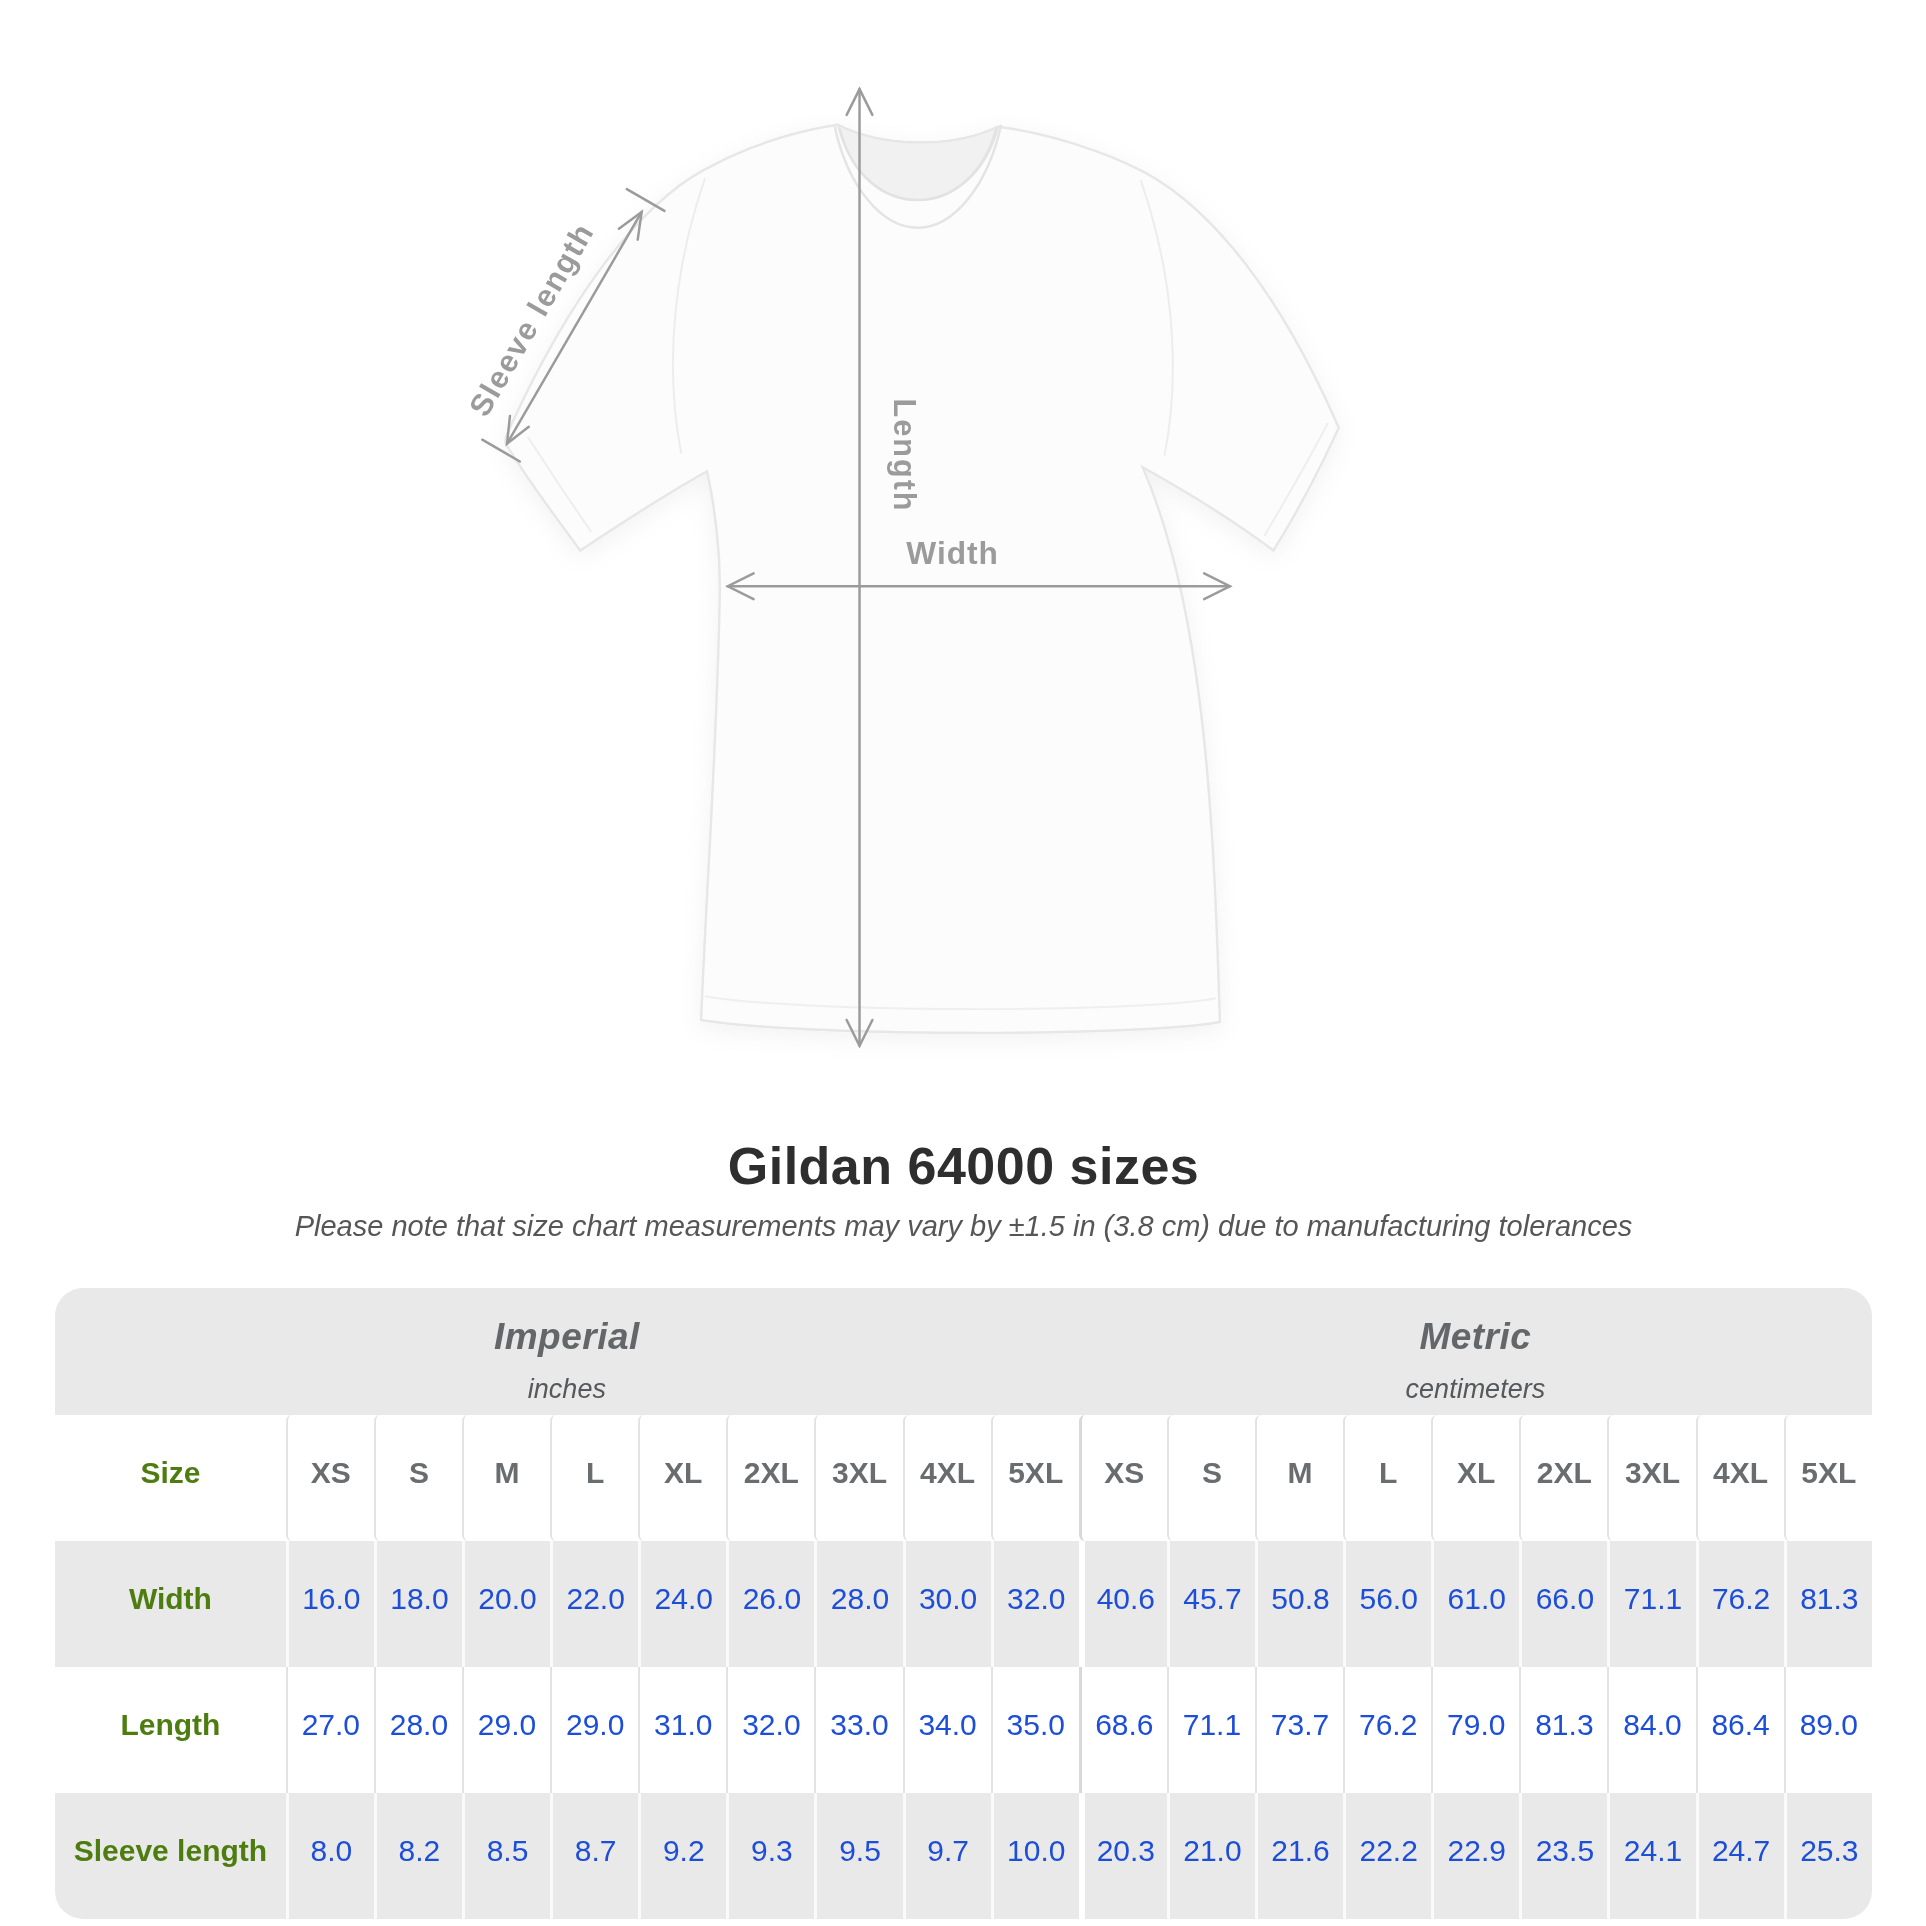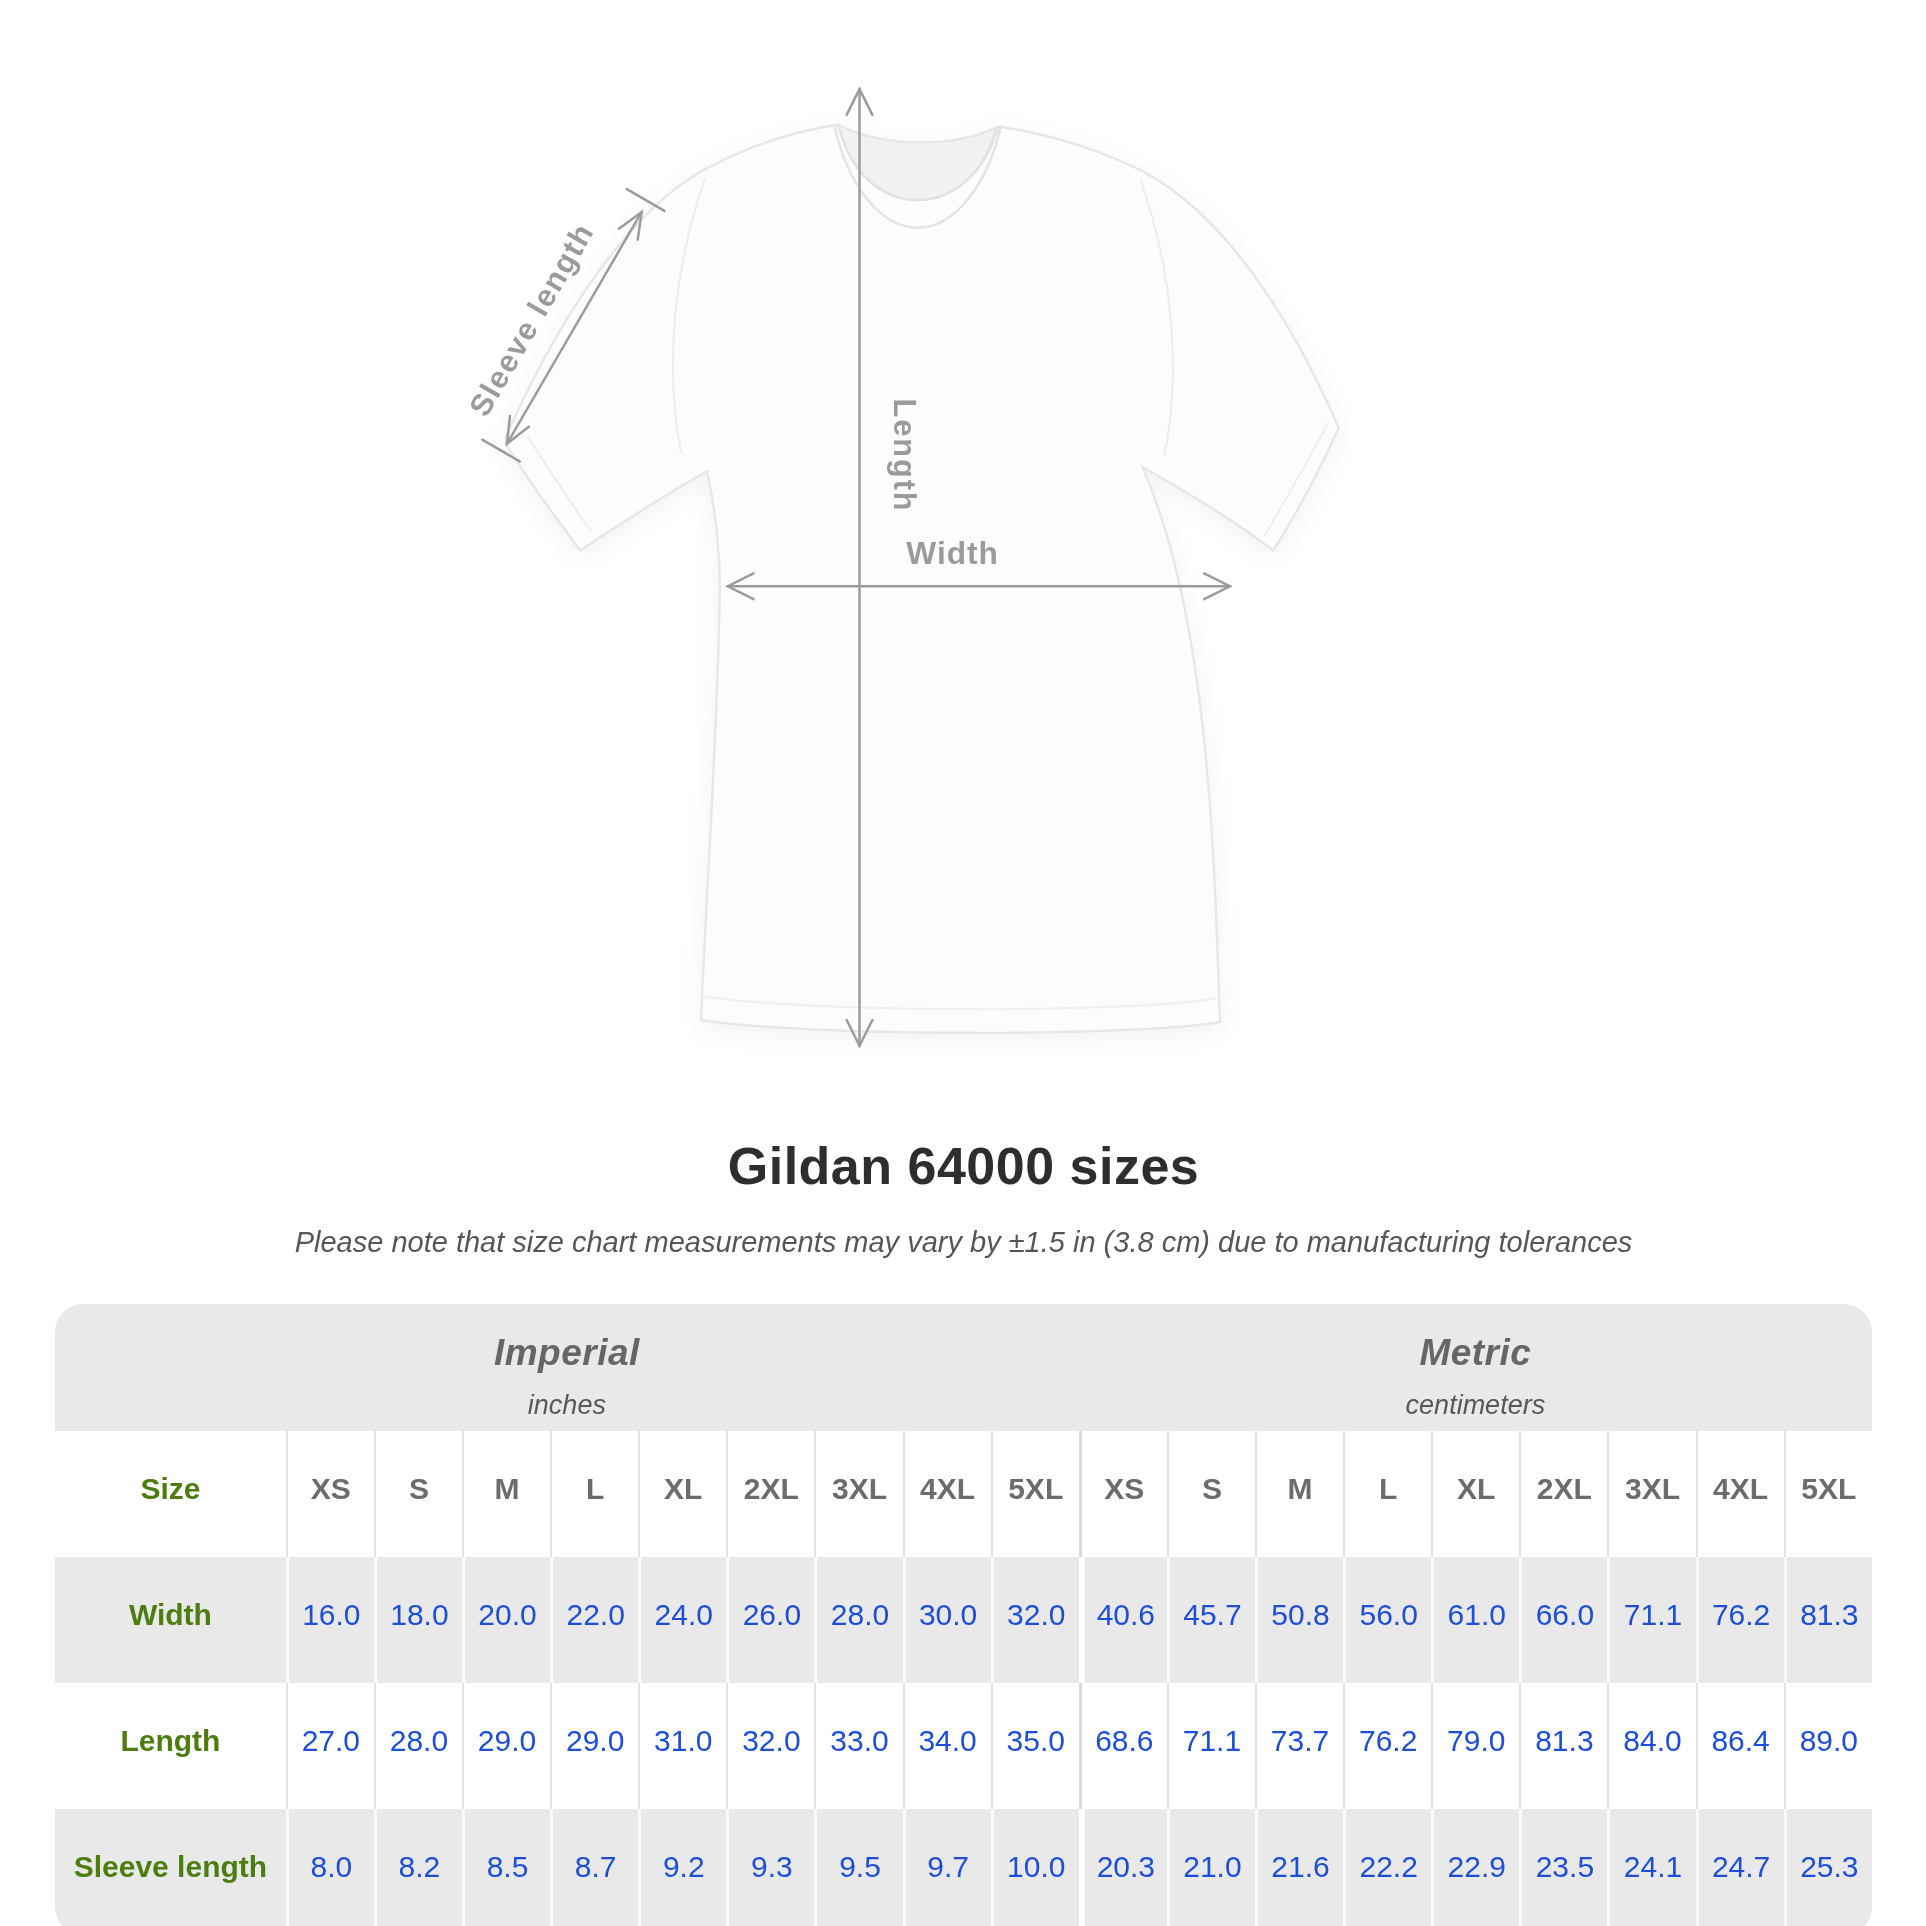--- a/index.html
+++ b/index.html
@@ -6,41 +6,41 @@
   body{width:1927px;height:1927px;overflow:hidden;font-family:"Liberation Sans",sans-serif;}
   .canvas{position:relative;width:1927px;height:1927px;background:#fff;}
 
   
   .shirt-area{position:relative;width:1927px;height:1119px;}
   .shirt-area svg{display:block;}
 
   
   .title{margin:18px 0 12px 0;text-align:center;font-size:52px;line-height:59px;
          font-weight:bold;color:#2e2e2e;letter-spacing:0.5px;}
-  .subtitle{margin:28px 0 0 0;text-align:center;font-style:italic;
+  .subtitle{margin:12px 0 0 0;text-align:center;font-style:italic;
             font-size:29px;line-height:36px;color:#565656;}
 
   
   .table-wrap{margin:44px 55px 0 55px;border-radius:28px;overflow:hidden;background:#fff;}
   table.sizes{width:100%;border-collapse:separate;border-spacing:0;table-layout:fixed;}
   td{text-align:center;vertical-align:middle;padding:0 0 10px 0;}
 
   tr.r-units td{background:#e9e9e9;height:127px;border:none;padding:0;}
   .unit-name{font-size:37px;font-weight:bold;font-style:italic;color:#63676a;
              padding-top:18px;letter-spacing:0.5px;}
   .unit-sub{font-size:27px;font-style:italic;color:#55595c;margin-top:16px;}
 
   tr.r-data td{height:116px;}
   tr.r-white td{background:#ffffff;border-left:2px solid #e3e3e3;}
   tr.r-gray  td{background:#e9e9e9;border-left:3px solid #fafafa;}
   tr.r-white td.no-bl, tr.r-gray td.no-bl{border-left:none;}
   tr.r-white td.group-start{border-left:3px solid #d9d9d9;}
   tr.r-gray  td.group-start{border-left:6px solid #ffffff;}
 
-  td.hdr{font-size:30px;font-weight:bold;color:#696d70;}
+  td.hdr{font-size:30px;font-weight:bold;color:#696d70;border-radius:6px;}
   td.lbl{font-size:30px;font-weight:bold;color:#4d7c0f;}
   td.val{font-size:30px;color:#1d4ed8;margin-top:43px;}
 </style>
 </head>
 <body>
 
 <div class="canvas">
 
   <div class="shirt-area">
     <svg width="1927" height="1119" viewBox="0 0 1946 1130">

